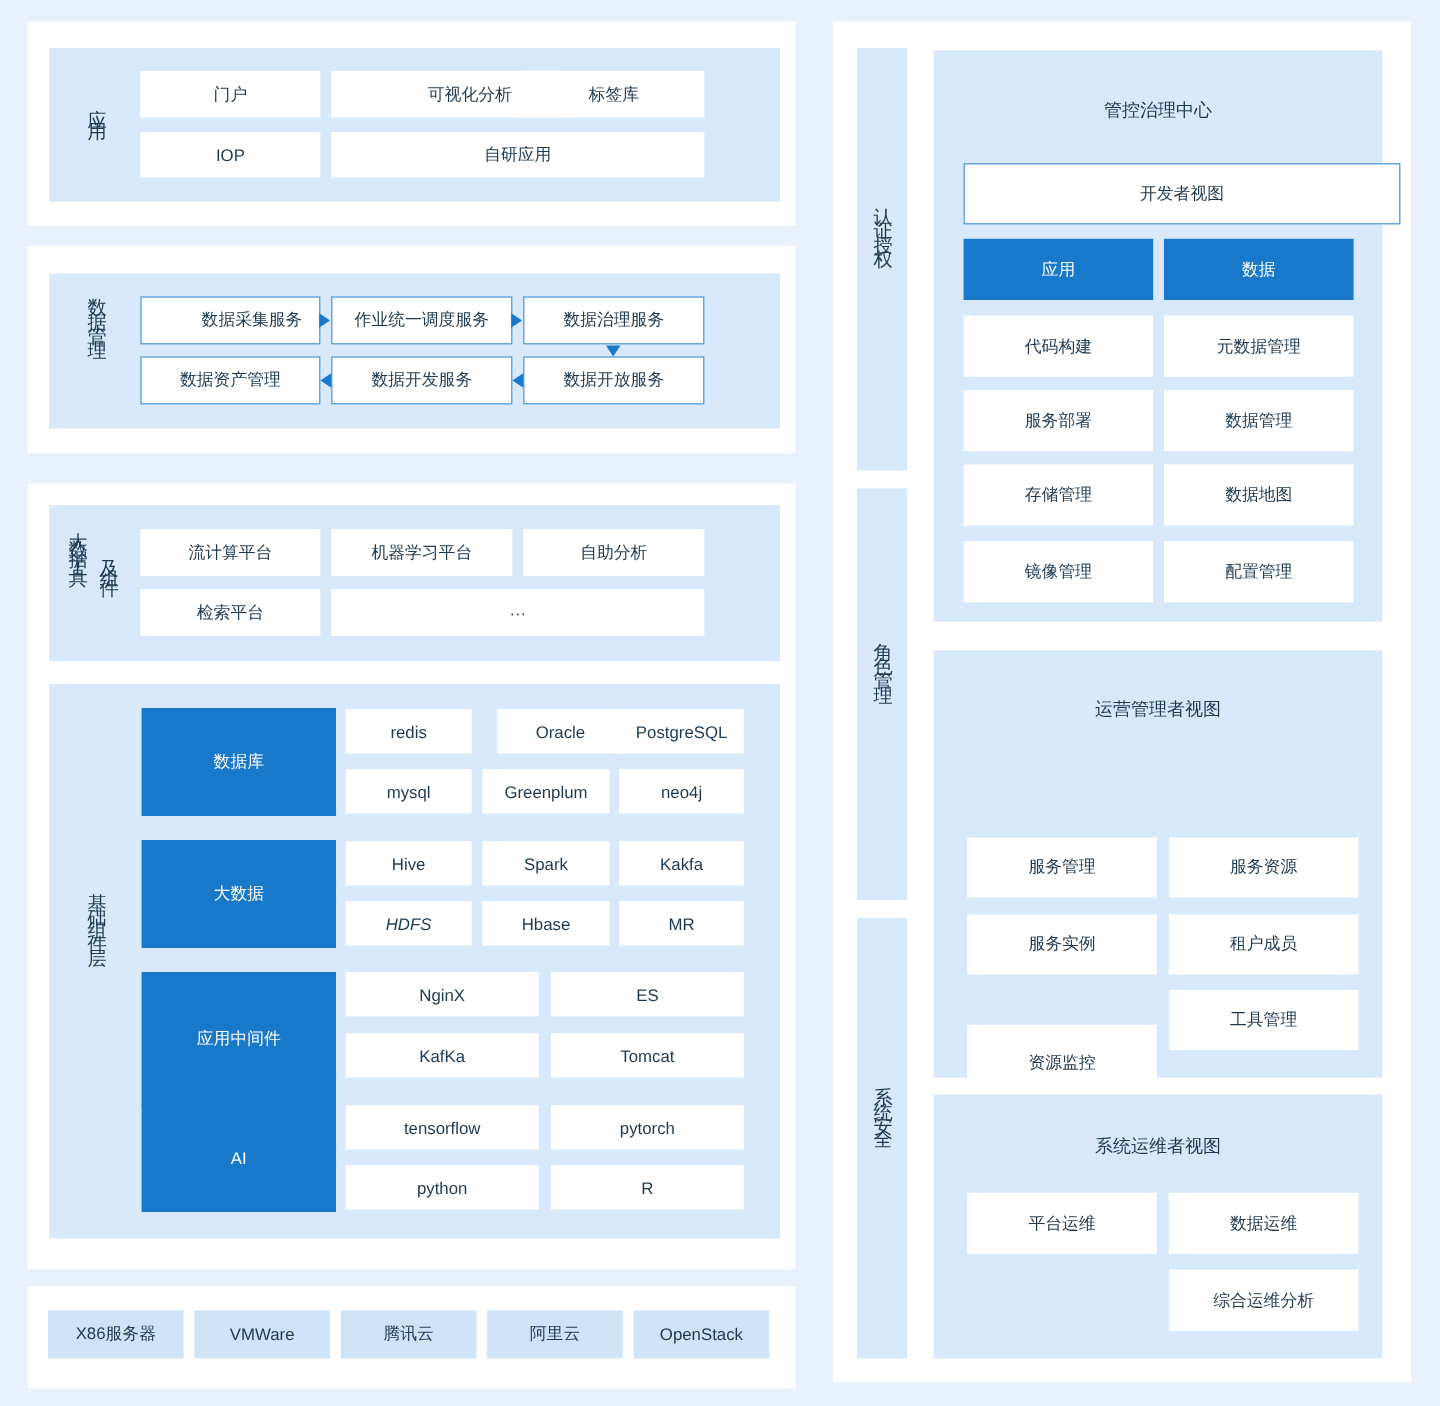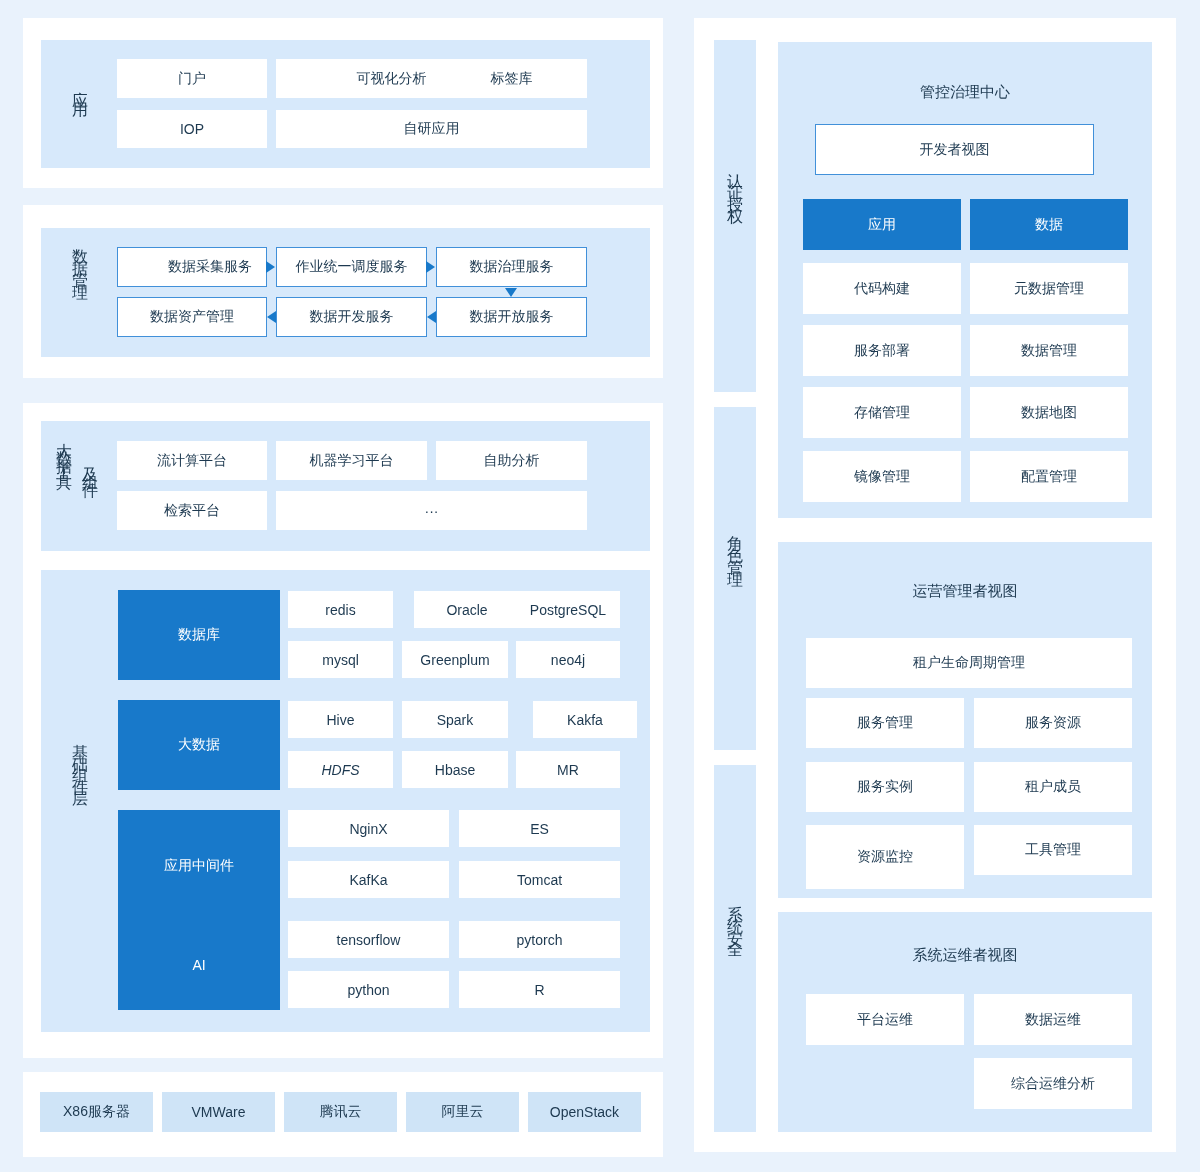--- a/index.html
+++ b/index.html
@@ -73,21 +73,21 @@
   <div class="wbox" style="left:288px;top:591px;width:105px;height:37px;">redis</div>
   <div class="wbox" style="left:402px;top:591px;width:106px;height:37px;margin-left:12px;">Oracle</div>
   <div class="wbox" style="left:516px;top:591px;width:104px;height:37px;">PostgreSQL</div>
   <div class="wbox" style="left:288px;top:641px;width:105px;height:37px;">mysql</div>
   <div class="wbox" style="left:402px;top:641px;width:106px;height:37px;">Greenplum</div>
   <div class="wbox" style="left:516px;top:641px;width:104px;height:37px;">neo4j</div>
 
   <div class="bbox" style="left:118px;top:700px;width:162px;height:90px;">大数据</div>
   <div class="wbox" style="left:288px;top:701px;width:105px;height:37px;">Hive</div>
   <div class="wbox" style="left:402px;top:701px;width:106px;height:37px;">Spark</div>
-  <div class="wbox" style="left:516px;top:701px;width:104px;height:37px;margin-left:17px;">Kakfa</div>
+  <div class="wbox" style="left:516px;top:701px;width:104px;height:37px;">Kakfa</div>
   <div class="wbox" style="left:288px;top:751px;width:105px;height:37px;font-style:italic;">HDFS</div>
   <div class="wbox" style="left:402px;top:751px;width:106px;height:37px;">Hbase</div>
   <div class="wbox" style="left:516px;top:751px;width:104px;height:37px;">MR</div>
 
   <div class="bbox" style="left:118px;top:810px;width:162px;height:112px;text-align:center;">应用中间件</div>
   <div class="wbox" style="left:288px;top:810px;width:161px;height:37px;">NginX</div>
   <div class="wbox" style="left:459px;top:810px;width:161px;height:37px;">ES</div>
   <div class="wbox" style="left:288px;top:861px;width:161px;height:37px;">KafKa</div>
   <div class="wbox" style="left:459px;top:861px;width:161px;height:37px;">Tomcat</div>
 
@@ -108,40 +108,39 @@
 
   <div class="block" style="left:714px;top:40px;width:42px;height:352px;"></div>
   <div class="vlabel" style="left:727px;top:160px;">认证授权</div>
   <div class="block" style="left:714px;top:407px;width:42px;height:343px;"></div>
   <div class="vlabel" style="left:727px;top:523px;">角色管理</div>
   <div class="block" style="left:714px;top:765px;width:42px;height:367px;"></div>
   <div class="vlabel" style="left:727px;top:893px;">系统安全</div>
 
   <div class="block" style="left:778px;top:42px;width:374px;height:476px;"></div>
   <div class="ptitle" style="left:778px;top:83px;width:374px;">管控治理中心</div>
-  <div class="obox" style="left:803px;top:124px;width:279px;height:51px;margin-left:12px;">开发者视图</div>
+  <div class="obox" style="left:803px;top:136px;width:364px;height:51px;">开发者视图</div>
   <div class="bbox" style="left:803px;top:199px;width:158px;height:51px;">应用</div>
   <div class="bbox" style="left:970px;top:199px;width:158px;height:51px;">数据</div>
   <div class="wbox" style="left:803px;top:263px;width:158px;height:51px;">代码构建</div>
   <div class="wbox" style="left:970px;top:263px;width:158px;height:51px;">元数据管理</div>
   <div class="wbox" style="left:803px;top:325px;width:158px;height:51px;">服务部署</div>
   <div class="wbox" style="left:970px;top:325px;width:158px;height:51px;">数据管理</div>
   <div class="wbox" style="left:803px;top:387px;width:158px;height:51px;">存储管理</div>
   <div class="wbox" style="left:970px;top:387px;width:158px;height:51px;">数据地图</div>
   <div class="wbox" style="left:803px;top:451px;width:158px;height:51px;">镜像管理</div>
   <div class="wbox" style="left:970px;top:451px;width:158px;height:51px;">配置管理</div>
 
   <div class="block" style="left:778px;top:542px;width:374px;height:356px;"></div>
   <div class="ptitle" style="left:778px;top:582px;width:374px;">运营管理者视图</div>
-  <div class="wbox" style="left:806px;top:638px;width:326px;height:50px;">租户生命周期管理</div>
   <div class="wbox" style="left:806px;top:698px;width:158px;height:50px;">服务管理</div>
   <div class="wbox" style="left:974px;top:698px;width:158px;height:50px;">服务资源</div>
   <div class="wbox" style="left:806px;top:762px;width:158px;height:50px;">服务实例</div>
   <div class="wbox" style="left:974px;top:762px;width:158px;height:50px;">租户成员</div>
-  <div class="wbox" style="left:806px;top:825px;width:158px;height:64px;">资源监控</div>
+  <div class="wbox" style="left:806px;top:854px;width:158px;height:64px;">资源监控</div>
   <div class="wbox" style="left:974px;top:825px;width:158px;height:50px;">工具管理</div>
 
   <div class="block" style="left:778px;top:912px;width:374px;height:220px;"></div>
   <div class="ptitle" style="left:778px;top:946px;width:374px;">系统运维者视图</div>
   <div class="wbox" style="left:806px;top:994px;width:158px;height:51px;">平台运维</div>
   <div class="wbox" style="left:974px;top:994px;width:158px;height:51px;">数据运维</div>
   <div class="wbox" style="left:974px;top:1058px;width:158px;height:51px;">综合运维分析</div>
 
 </div>
 

